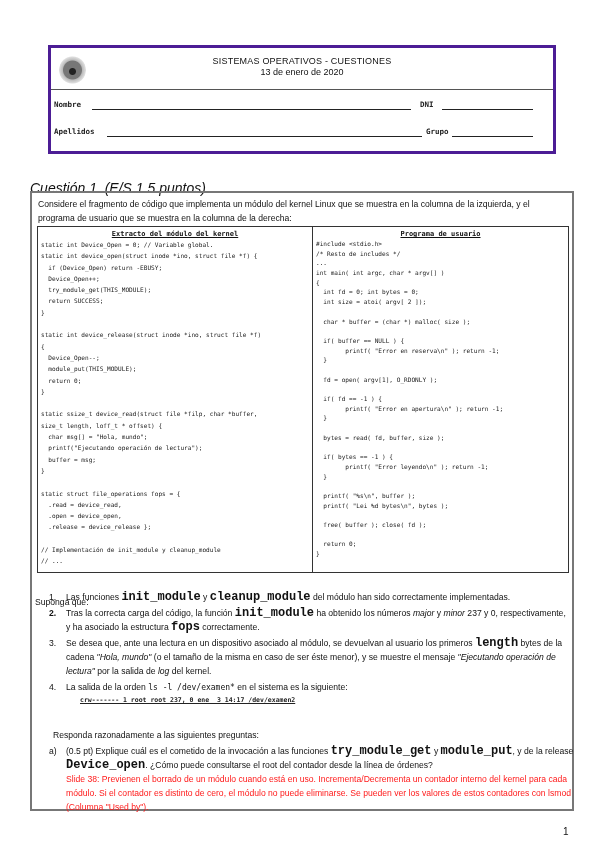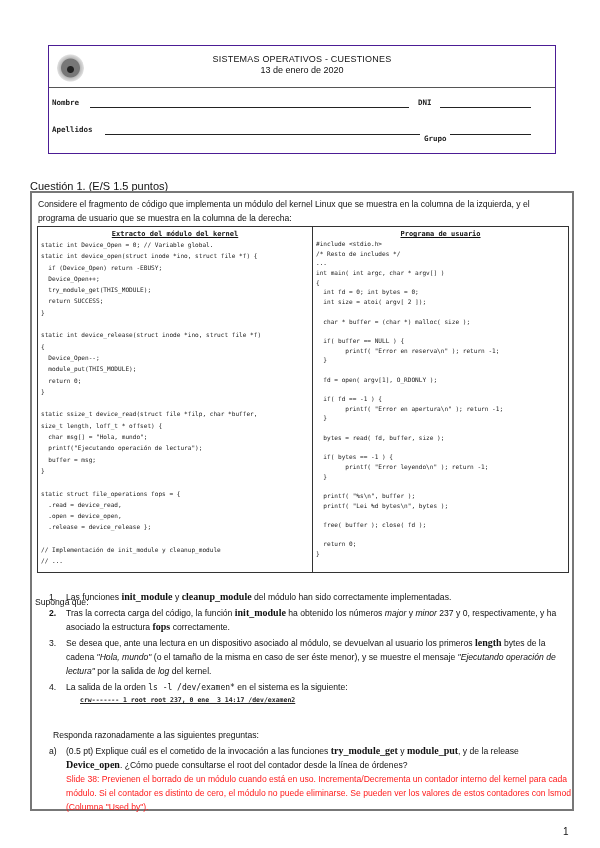--- a/index.html
+++ b/index.html
@@ -1,21 +1,21 @@
 <!DOCTYPE html>
 <html><head>
 <meta charset="utf-8">
 <style>
   * { box-sizing: border-box; margin: 0; padding: 0; }
   html, body { width: 600px; height: 848px; background: #ffffff; overflow: hidden; }
   body { position: relative; font-family: "Liberation Sans", sans-serif; color: #111; }
 
   .header-box {
     position: absolute; left: 48px; top: 45px; width: 508px; height: 109px;
-    border: 1px solid #4c1d95;
+    border: 3px solid #4c1d95;
   }
   .header-top {
     position: absolute; left: 0; top: 0; width: 100%; height: 42px;
     border-bottom: 1px solid #555;
   }
   .logo {
     position: absolute; left: 8px; top: 7px; width: 27px; height: 30px;
     border-radius: 50%;
     background:
       radial-gradient(circle at 50% 55%, #222 0 3px, transparent 4px),
@@ -31,21 +31,21 @@
   }
   .field-row {
     position: absolute; left: 3px; font-family: "DejaVu Sans Mono", monospace;
     font-size: 7.5px; font-weight: bold; color: #222;
   }
   .field-line {
     position: absolute; height: 1px; background: #222;
   }
 
   .q-title {
-    position: absolute; left: 30px; top: 180px; font-size: 11px;
+    position: absolute; left: 30px; top: 180px; font-size: 14px; font-style: italic;
   }
   .q-box {
     position: absolute; left: 30px; top: 191px; width: 544px; height: 620px;
     border: 2px solid #777;
   }
   .intro {
     position: absolute; left: 6px; top: 4px; width: 530px;
     font-size: 8.6px; line-height: 14px;
   }
   .code-table {
@@ -70,21 +70,21 @@
 
   .suponga {
     position: absolute; left: 3px; top: 404px; font-size: 8.6px;
   }
   .assume-list {
     position: absolute; left: 17px; top: 397px; width: 520px;
     font-size: 8.6px; line-height: 14px;
   }
   .assume-item { position: relative; padding-left: 17px; margin-bottom: 2px; }
   .assume-num { position: absolute; left: 0; top: 0; }
-  .mono { font-family: Liberation Serif, serif; font-weight: bold; font-size: 10px; }
+  .mono { font-family: Liberation Mono, monospace; font-weight: bold; font-size: 12px; }
   .mono-plain { font-family: "DejaVu Sans Mono", monospace; font-size: 8px; }
   .ls-line {
     font-family: "DejaVu Sans Mono", monospace; font-size: 6.5px; font-weight: bold;
     padding-left: 14px; line-height: 11px; white-space: pre; color: #222; text-decoration: underline;
   }
 
   .responda {
     position: absolute; left: 21px; top: 537px; font-size: 8.6px;
   }
   .qa {
@@ -107,21 +107,21 @@
     <div class="logo"></div>
     <div class="header-title">SISTEMAS OPERATIVOS - CUESTIONES</div>
     <div class="header-date">13 de enero de 2020</div>
   </div>
   <div class="field-row" style="top:52px;">Nombre</div>
   <div class="field-line" style="left:41px; top:61px; width:319px;"></div>
   <div class="field-row" style="left:369px; top:52px;">DNI</div>
   <div class="field-line" style="left:391px; top:61px; width:91px;"></div>
   <div class="field-row" style="top:79px;">Apellidos</div>
   <div class="field-line" style="left:56px; top:88px; width:315px;"></div>
-  <div class="field-row" style="left:375px; top:88px;">Grupo</div>
+  <div class="field-row" style="left:375px; top:79px;">Grupo</div>
   <div class="field-line" style="left:401px; top:88px; width:81px;"></div>
 </div>
 
 <div class="q-title">Cuestión 1. (E/S 1.5 puntos)</div>
 
 <div class="q-box">
   <div class="intro">Considere el fragmento de código que implementa un módulo del kernel Linux que se muestra en la columna de la izquierda, y el programa de usuario que se muestra en la columna de la derecha:</div>
 
   <div class="code-table">
     <div class="code-col code-left">

